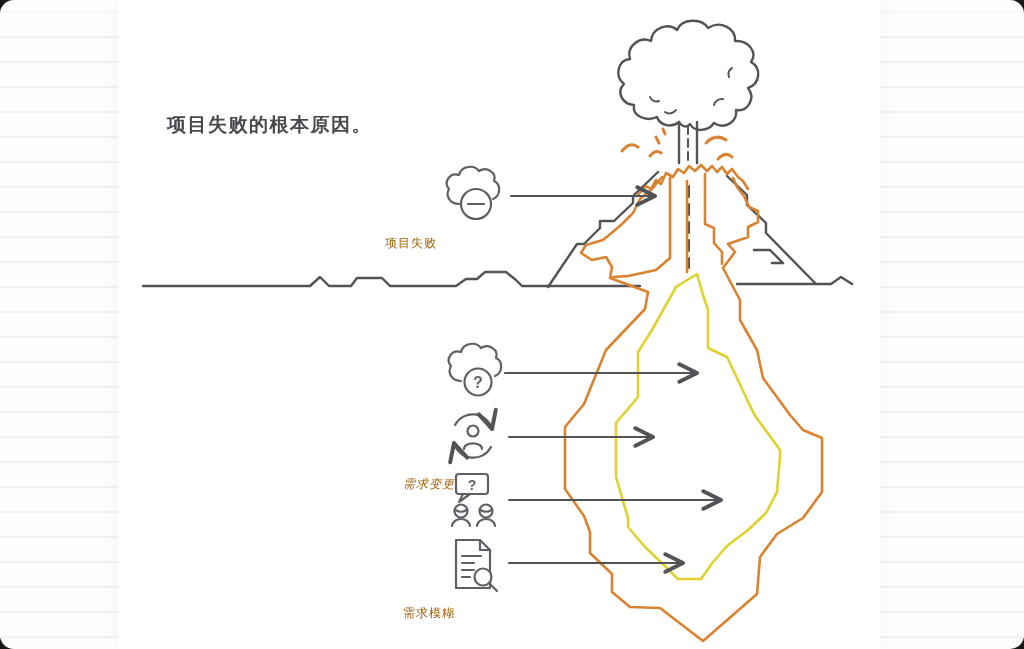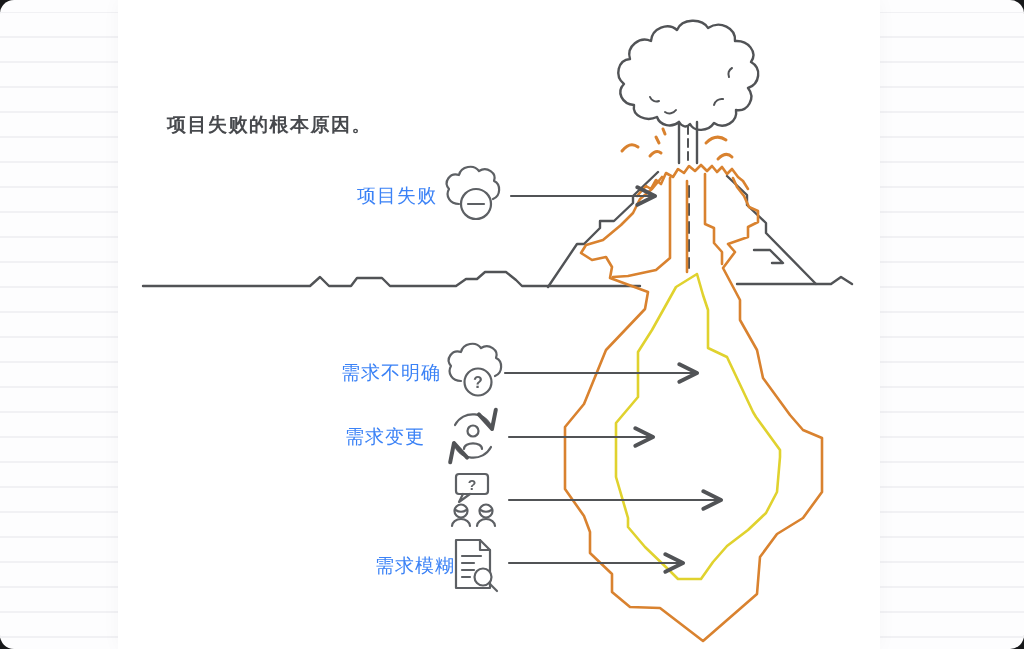--- a/index.html
+++ b/index.html
@@ -6,25 +6,25 @@
   .stage{position:relative;width:1024px;height:649px;border-radius:14px;overflow:hidden;
          background:#fdfdfe;}
   .ruled{position:absolute;inset:0;
          background-image:repeating-linear-gradient(to bottom,transparent 0,transparent 23px,#f1f1f4 23px,#f1f1f4 25px);
          background-position:0 13px;}
   .card{position:absolute;left:118px;top:0;width:762px;height:649px;background:#ffffff;
         box-shadow:0 0 18px rgba(0,0,0,0.035);}
   svg.art{position:absolute;left:0;top:0;}
   .title{position:absolute;left:167px;top:112px;font-size:19px;font-weight:bold;
          color:#47494d;letter-spacing:1.5px;}
-  .lbl{position:absolute;width:160px;text-align:right;font-size:19px;color:#3b82f6;
-       letter-spacing:1px;line-height:22px;}
+  .lbl{position:absolute;width:160px;text-align:right;font-size:12px;color:#a16207;
+       letter-spacing:1px;line-height:22px;margin-top:47px;}
   #l1{left:277px;top:185px;}
   #l2{left:281px;top:362px;}
-  #l3{left:265px;top:426px;}
+  #l3{left:295px;top:426px;font-style:italic;}
   #l4{left:281px;top:490px;}
   #l5{left:295px;top:556px;font-family:Liberation Mono, monospace;}
 </style>
 </head>
 <body>
 
 <div class="stage">
   <div class="ruled"></div>
   <div class="card"></div>
 
@@ -131,16 +131,15 @@
         <path d="M480,540 V550 H490"></path>
         <path d="M462,556 H481 M462,563 H474 M462,570 H474 M462,577 H470"></path>
         <circle cx="483" cy="577" r="8.5" fill="#ffffff"></circle>
         <path d="M489,583 L497,591"></path>
       </g>
     </g>
   </svg>
 
   <div class="title">项目失败的根本原因。</div>
   <div class="lbl" id="l1">项目失败</div>
-  <div class="lbl" id="l2">需求不明确</div>
   <div class="lbl" id="l3">需求变更</div>
   <div class="lbl" id="l5">需求模糊</div>
 </div>
 
 </body></html>

